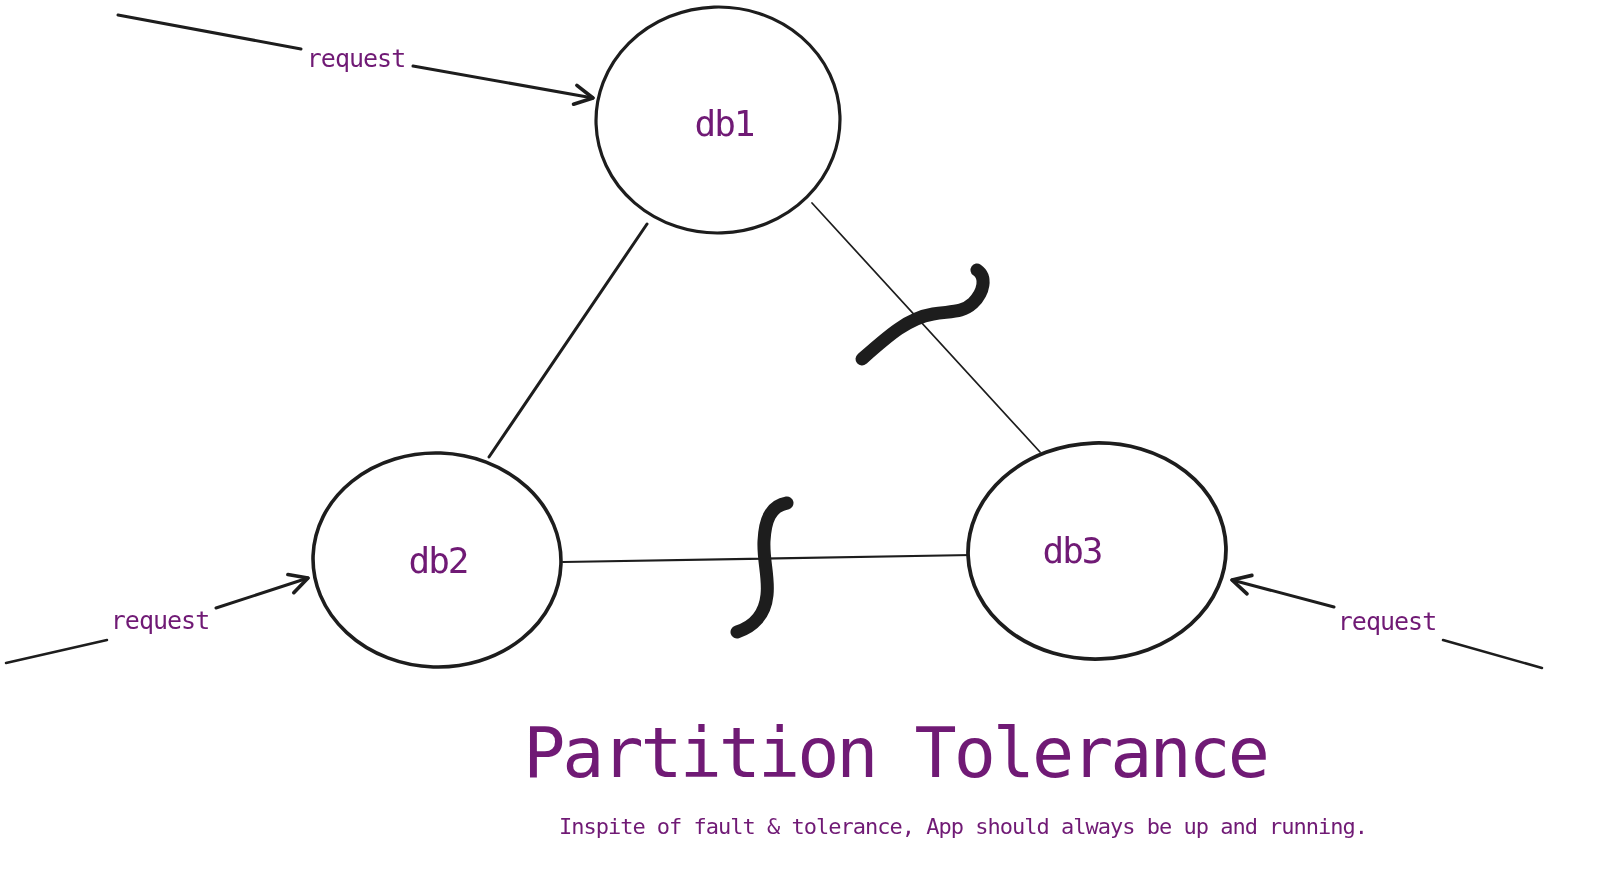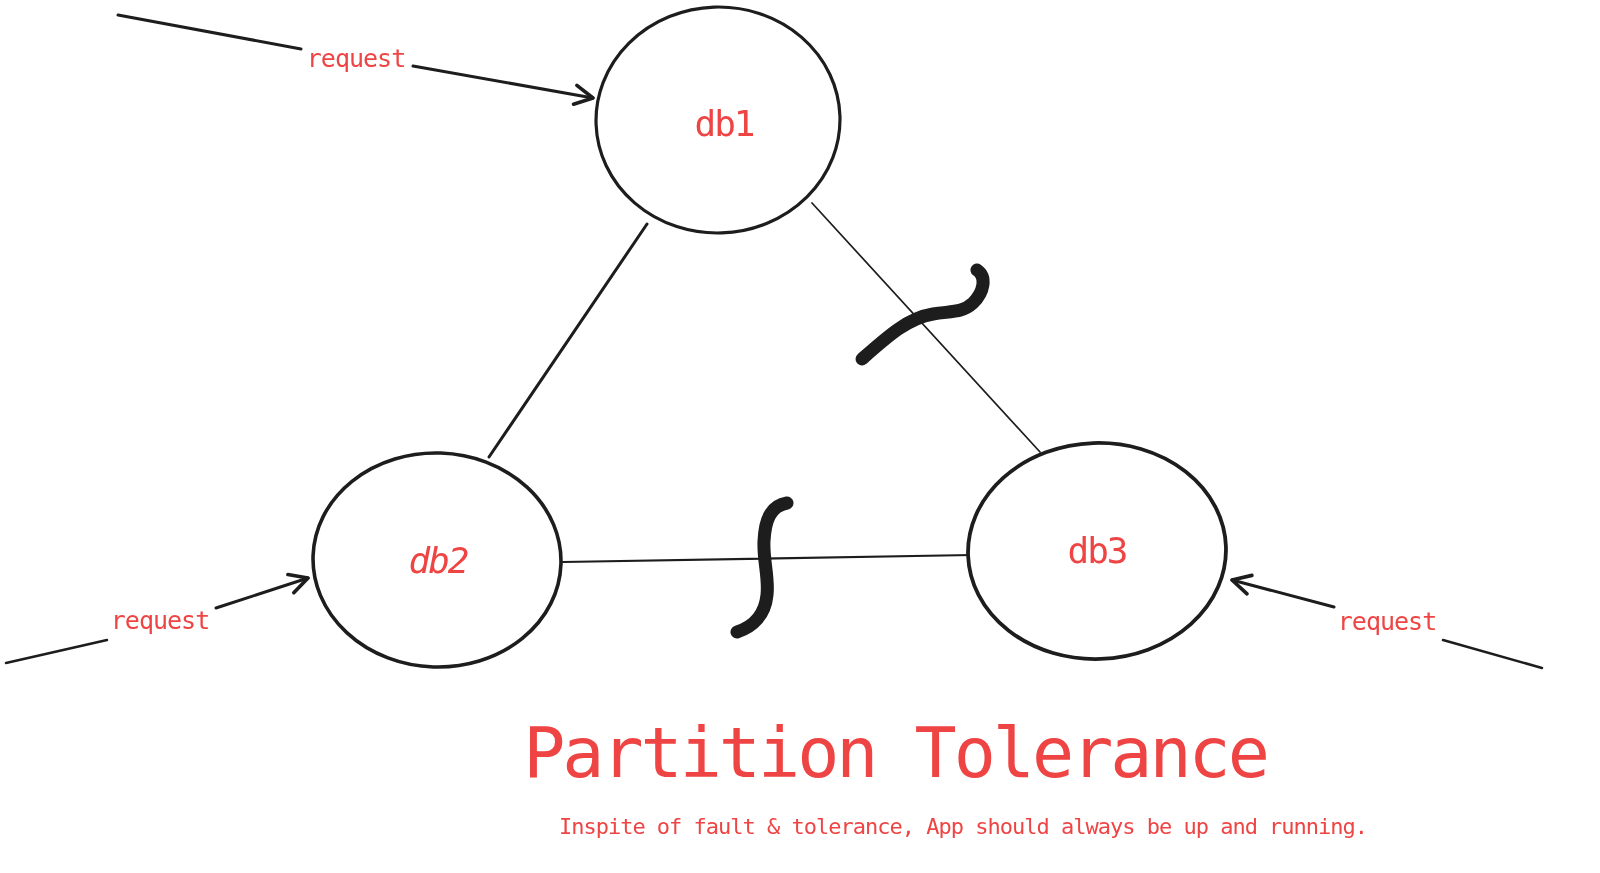--- a/index.html
+++ b/index.html
@@ -12,21 +12,21 @@
   .canvas {
     position: relative;
     width: 1600px; height: 873px;
     background: #ffffff;
     color: #1d1d1d;
   }
   .canvas svg { position: absolute; left: 0; top: 0; }
   .label {
     position: absolute;
     transform: translate(-50%, -50%);
-    color: #ef4444;
+    color: #701a75;
     white-space: nowrap;
     user-select: none;
   }
   .node-label {
     font-size: 36px;
     letter-spacing: -2px;
     font-weight: 500;
   }
   .request-label {
     font-size: 25px;
@@ -70,22 +70,22 @@
     <ellipse cx="718" cy="120" rx="122" ry="113" fill="#ffffff" stroke="#1d1d1d" stroke-width="3.2" transform="rotate(-2 718 120)"></ellipse>
     <ellipse cx="437" cy="560" rx="124" ry="107" fill="#ffffff" stroke="#1d1d1d" stroke-width="3.6" transform="rotate(2 437 560)"></ellipse>
     <ellipse cx="1097" cy="551" rx="129" ry="108" fill="#ffffff" stroke="#1d1d1d" stroke-width="3.8" transform="rotate(-2 1097 551)"></ellipse>
 
     <path d="M 862 359 C 888 336, 908 318, 933 314 C 952 311, 962 313, 973 303 C 984 292, 987 277, 977 270" fill="none" stroke="#1d1d1d" stroke-width="13" stroke-linecap="round"></path>
 
     <path d="M 787 503 C 770 506, 765 521, 764 541 C 763 560, 769 577, 767 595 C 765 615, 753 627, 737 632" fill="none" stroke="#1d1d1d" stroke-width="13" stroke-linecap="round"></path>
   </svg>
 
   <div class="label node-label" style="left:724px; top:123px;">db1</div>
-  <div class="label node-label" style="left:438px; top:560px;font-style:italic;">db2</div>
-  <div class="label node-label" style="left:1097px; top:550px;">db3</div>
+  <div class="label node-label" style="left:438px; top:560px;">db2</div>
+  <div class="label node-label" style="left:1072px; top:550px;">db3</div>
 
   <div class="label request-label" style="left:356px; top:58px;">request</div>
   <div class="label request-label" style="left:160px; top:620px;">request</div>
   <div class="label request-label" style="left:1387px; top:621px;">request</div>
 
   <div class="label title" style="left:895px; top:753px;">Partition Tolerance</div>
   <div class="label subtitle" style="left:963px; top:826px;">Inspite of fault &amp; tolerance, App should always be up and running.</div>
 
 </div>
 

